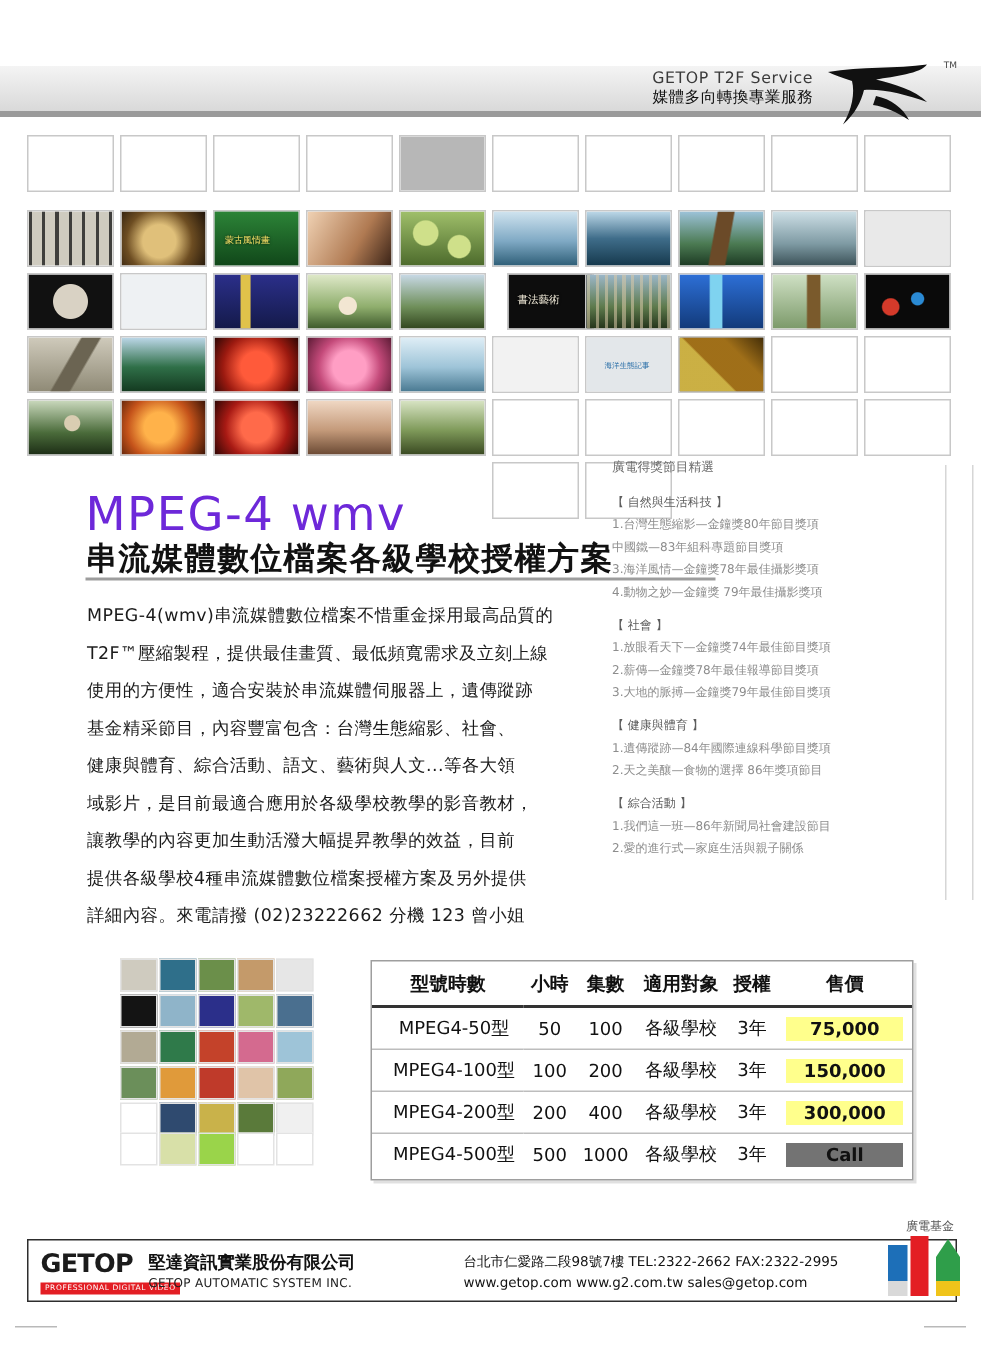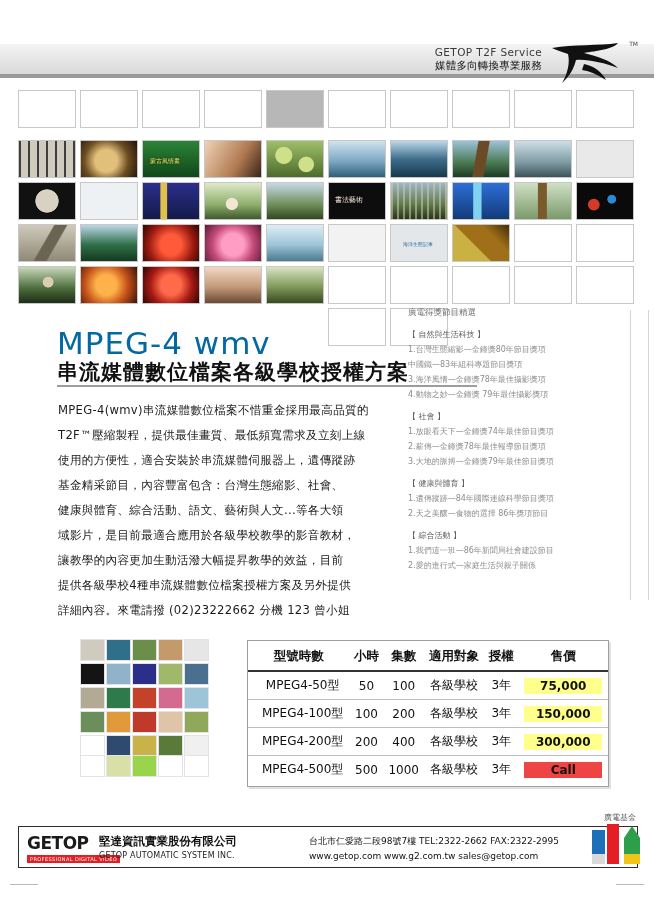--- a/index.html
+++ b/index.html
@@ -24,21 +24,21 @@
 
   
   .grid{position:absolute;left:18px;top:90px;width:620px;height:250px;}
   .cell{position:absolute;width:58px;height:38px;border:1px solid #c8c8c8;box-sizing:border-box;
         overflow:hidden;}
   .cell .ph{position:absolute;left:0;top:0;right:0;bottom:0;}
   .cap{position:absolute;left:2px;bottom:2px;font-size:4.5px;color:#fff;line-height:1.1;
        text-shadow:0 0 2px #000;}
 
   
-  .title1{position:absolute;left:57px;top:325px;font-size:31px;letter-spacing:1px;color:#0369a1;
+  .title1{position:absolute;left:57px;top:325px;font-size:31px;letter-spacing:1px;color:#6d28d9;
           font-family:"DejaVu Sans","Liberation Sans",sans-serif;}
   .title2{position:absolute;left:57px;top:358px;font-size:21px;font-weight:bold;color:#111;
           letter-spacing:1px;}
   .title-underline{position:absolute;left:57px;top:385px;width:420px;height:2px;background:#9d9d9d;}
 
   
   .body-copy{position:absolute;left:58px;top:398px;width:352px;font-size:11.6px;line-height:25px;
              color:#1b1b1b;letter-spacing:.3px;}
   .body-copy p{margin:0;}
 
@@ -62,21 +62,21 @@
   
   .pricebox{position:absolute;left:247px;top:640px;width:360px;height:145px;
             border:1px solid #9e9e9e;background:#fff;box-shadow:2px 2px 0 rgba(0,0,0,.12);}
   table.price{border-collapse:collapse;width:100%;font-size:12px;}
   table.price th{font-weight:bold;font-size:12.5px;padding:7px 4px 5px;text-align:center;color:#111;}
   table.price td{padding:5px 4px;text-align:center;color:#111;border-top:1px solid #bdbdbd;}
   table.price tr.head th{border-bottom:2px solid #333;}
   table.price td.model{text-align:center;padding-left:12px;}
   .pricecell{display:inline-block;min-width:78px;padding:1px 4px;box-sizing:border-box;
              background:#ffff8c;font-weight:bold;}
-  .pricecell.call{background:#ef4444;}
+  .pricecell.call{background:#737373;}
   .gbrand{position:absolute;right:18px;top:812px;font-size:8px;color:#555;}
 
   
   .footer{position:absolute;left:18px;top:826px;width:618px;height:40px;border:1px solid #2d2d2d;
           background:#fff;}
   .getop{position:absolute;left:8px;top:6px;}
   .getop .g1{font-size:17px;font-weight:bold;color:#1b1b1b;letter-spacing:-.5px;}
   .getop .g2{display:block;margin-top:2px;background:#e31e24;color:#fff;font-size:5px;
              padding:1px 3px;letter-spacing:.4px;}
   .fcn{position:absolute;left:80px;top:7px;font-size:11.5px;font-weight:bold;color:#111;}
@@ -172,21 +172,21 @@
       <div class="ph" style="background:linear-gradient(#2b2f8a,#141a4a);"></div>
       <div class="ph" style="background:linear-gradient(90deg,transparent 30%,#e0c24a 32% 42%,transparent 44%);"></div>
     </div>
     <div class="cell" style="left:186px;top:92px;">
       <div class="ph" style="background:linear-gradient(#dfe9c9,#8fae6d 60%,#3e5a2c);"></div>
       <div class="ph" style="background:radial-gradient(circle at 48% 58%,#f2e6d2 0 16%,transparent 18%);"></div>
     </div>
     <div class="cell" style="left:248px;top:92px;">
       <div class="ph" style="background:linear-gradient(#c8d9e6,#6f8f5a 60%,#33471f);"></div>
     </div>
-    <div class="cell" style="left:310px;top:92px;">
+    <div class="cell" style="left:320px;top:92px;">
       <div class="ph" style="background:#0d0d0d;"></div>
       <div class="cap" style="left:6px;bottom:14px;color:#f0ead8;font-size:7px;">書法藝術</div>
     </div>
     <div class="cell" style="left:372px;top:92px;">
       <div class="ph" style="background:linear-gradient(#9cb7c9,#5d7a4c 60%,#24341a);"></div>
       <div class="ph" style="background:repeating-linear-gradient(90deg,#d9c9a8 0 2px,transparent 2px 6px);opacity:.55;"></div>
     </div>
     <div class="cell" style="left:434px;top:92px;">
       <div class="ph" style="background:linear-gradient(#2d6fd6,#123a7a);"></div>
       <div class="ph" style="background:linear-gradient(90deg,transparent 35%,#7fd3f0 37% 50%,transparent 52%);"></div>

